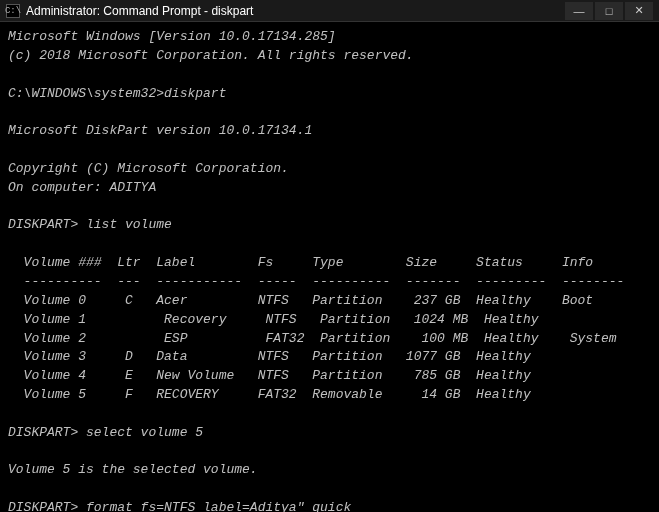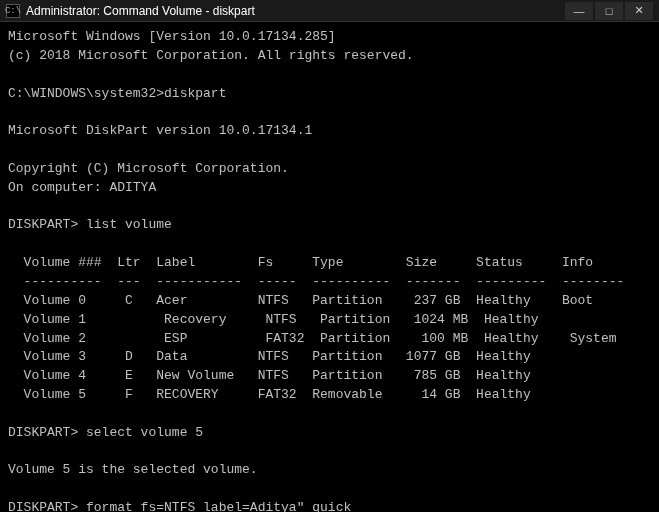--- a/index.html
+++ b/index.html
@@ -61,29 +61,30 @@
     }
     .console {
       padding: 6px 8px;
       white-space: pre;
       line-height: 1.45;
       color: #c0c0c0;
       font-size: 13px;
     }
     .console-line {
       display: block;
+      font-style: italic;
     }
   </style>
 </head>
 <body>
 
 <div class="title-bar">
   <div class="title-bar-left">
     <div class="title-bar-icon">C:\</div>
-    <span class="title-bar-title">Administrator: Command Volume - diskpart</span>
+    <span class="title-bar-title">Administrator: Command Prompt - diskpart</span>
   </div>
   <div class="title-bar-controls">
     <button class="tb-btn">—</button>
     <button class="tb-btn">□</button>
     <button class="tb-btn close">✕</button>
   </div>
 </div>
 
 <div class="console" id="console-output"><span class="console-line">Microsoft Windows [Version 10.0.17134.285]</span><span class="console-line">(c) 2018 Microsoft Corporation. All rights reserved.</span><span class="console-line">&nbsp;</span><span class="console-line">C:\WINDOWS\system32&gt;diskpart</span><span class="console-line">&nbsp;</span><span class="console-line">Microsoft DiskPart version 10.0.17134.1</span><span class="console-line">&nbsp;</span><span class="console-line">Copyright (C) Microsoft Corporation.</span><span class="console-line">On computer: ADITYA</span><span class="console-line">&nbsp;</span><span class="console-line">DISKPART&gt; list volume</span><span class="console-line">&nbsp;</span><span class="console-line">  Volume ###  Ltr  Label        Fs     Type        Size     Status     Info</span><span class="console-line">  ----------  ---  -----------  -----  ----------  -------  ---------  --------</span><span class="console-line">  Volume 0     C   Acer         NTFS   Partition    237 GB  Healthy    Boot</span><span class="console-line">  Volume 1          Recovery     NTFS   Partition   1024 MB  Healthy</span><span class="console-line">  Volume 2          ESP          FAT32  Partition    100 MB  Healthy    System</span><span class="console-line">  Volume 3     D   Data         NTFS   Partition   1077 GB  Healthy</span><span class="console-line">  Volume 4     E   New Volume   NTFS   Partition    785 GB  Healthy</span><span class="console-line">  Volume 5     F   RECOVERY     FAT32  Removable     14 GB  Healthy</span><span class="console-line">&nbsp;</span><span class="console-line">DISKPART&gt; select volume 5</span><span class="console-line">&nbsp;</span><span class="console-line">Volume 5 is the selected volume.</span><span class="console-line">&nbsp;</span><span class="console-line">DISKPART&gt; format fs=NTFS label=Aditya" quick</span></div>
 

